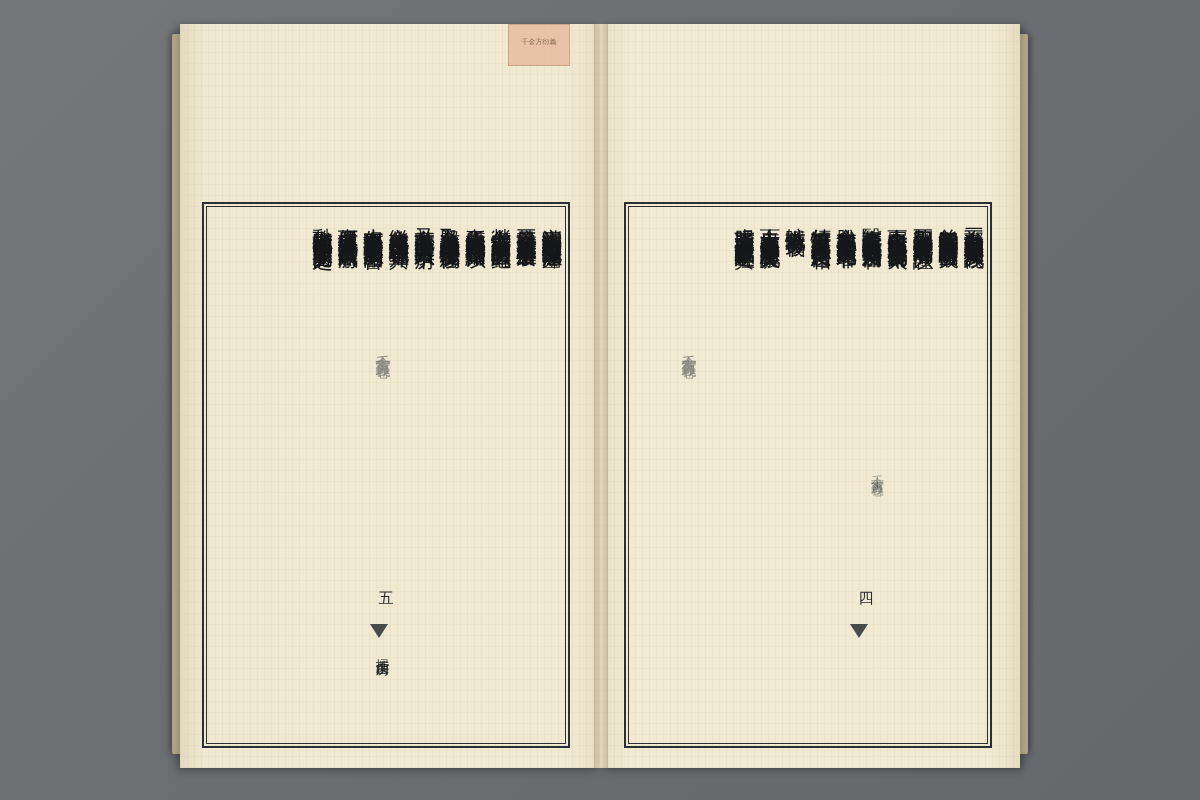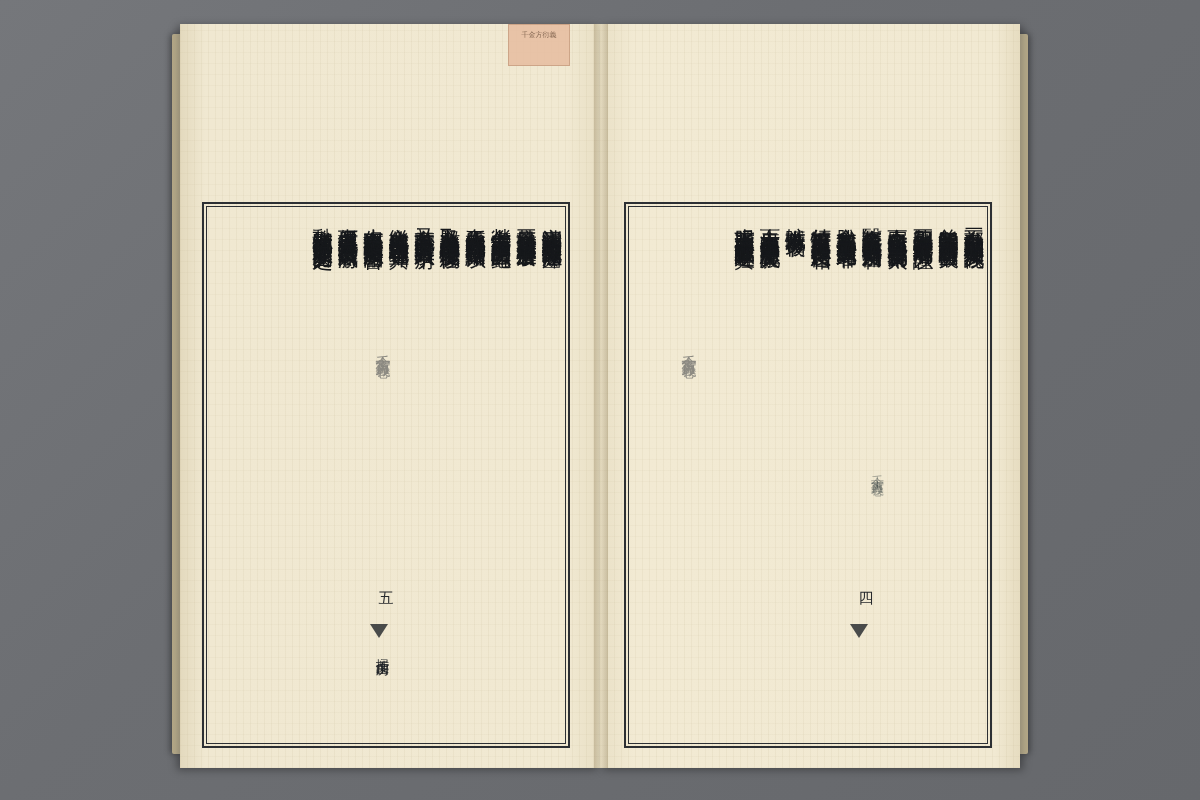--- a/index.html
+++ b/index.html
@@ -71,21 +71,21 @@
     left: 328px;
     top: 0px;
     width: 62px;
     height: 42px;
     background: #e7bda0;
     border: 1px solid #c79a7c;
     color: #6a4a36;
     font-size: 7px;
     line-height: 9px;
     text-align: center;
-    padding-top: 6px;
+    padding-top: 13px;
     box-sizing: border-box;
     writing-mode: horizontal-tb;
     opacity: .85;
   }
 
   
   .frame {
     position: absolute;
     top: 178px;
     height: 546px;

